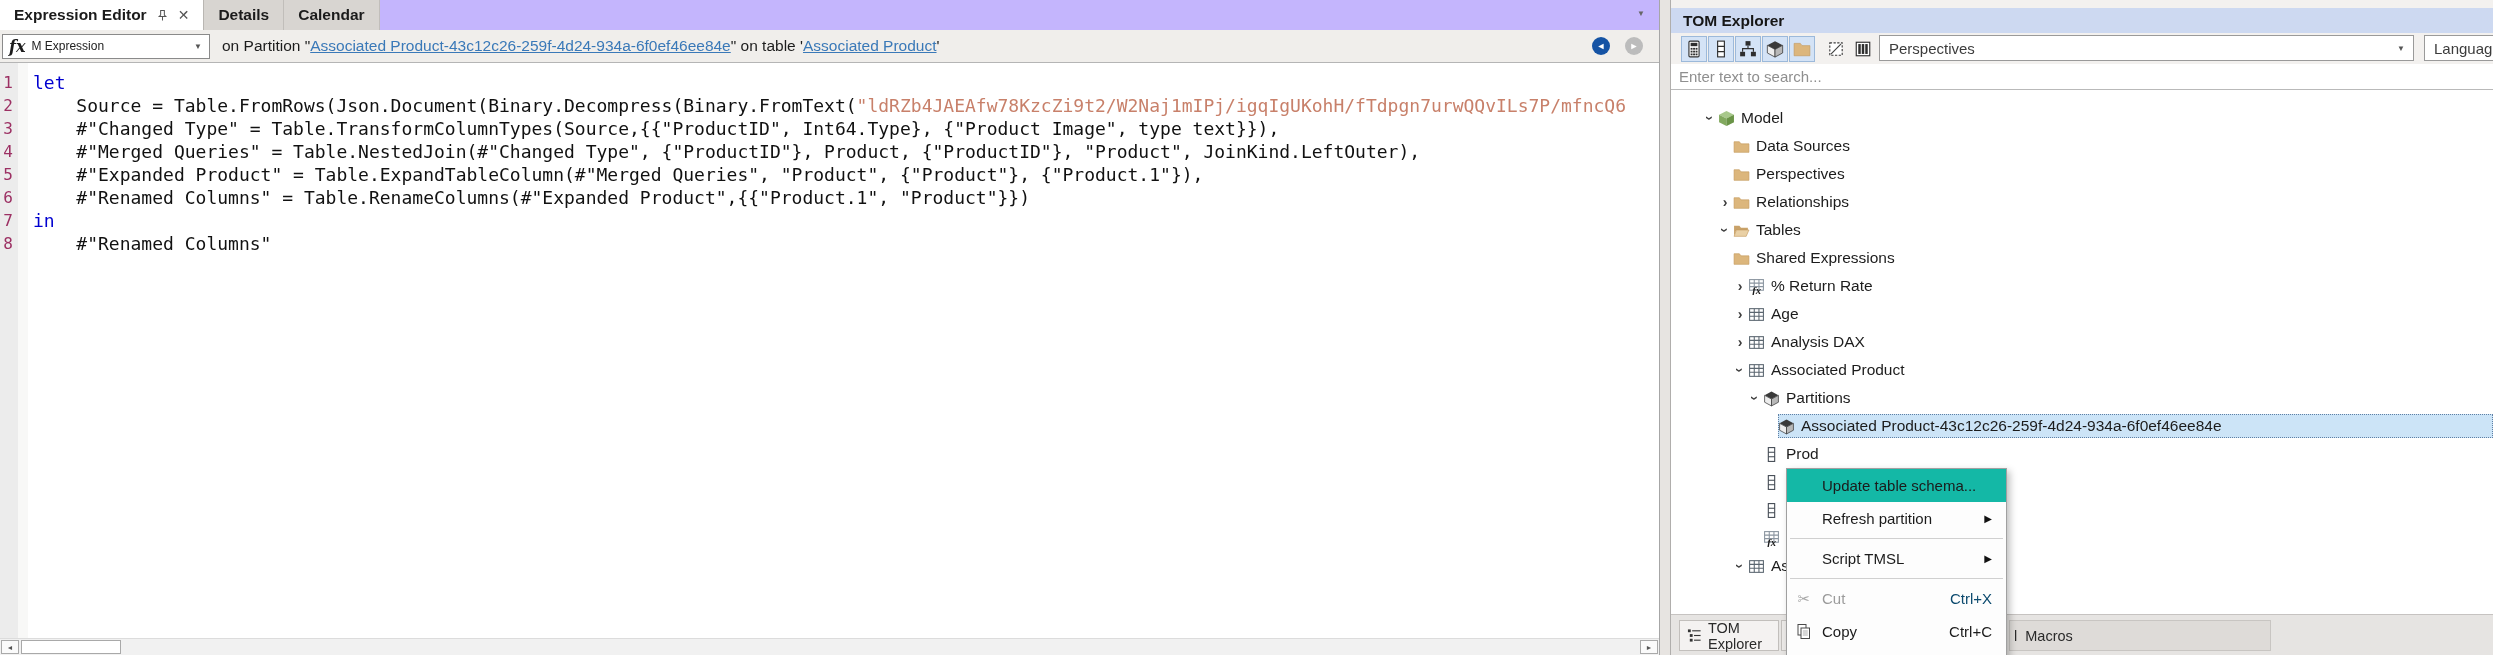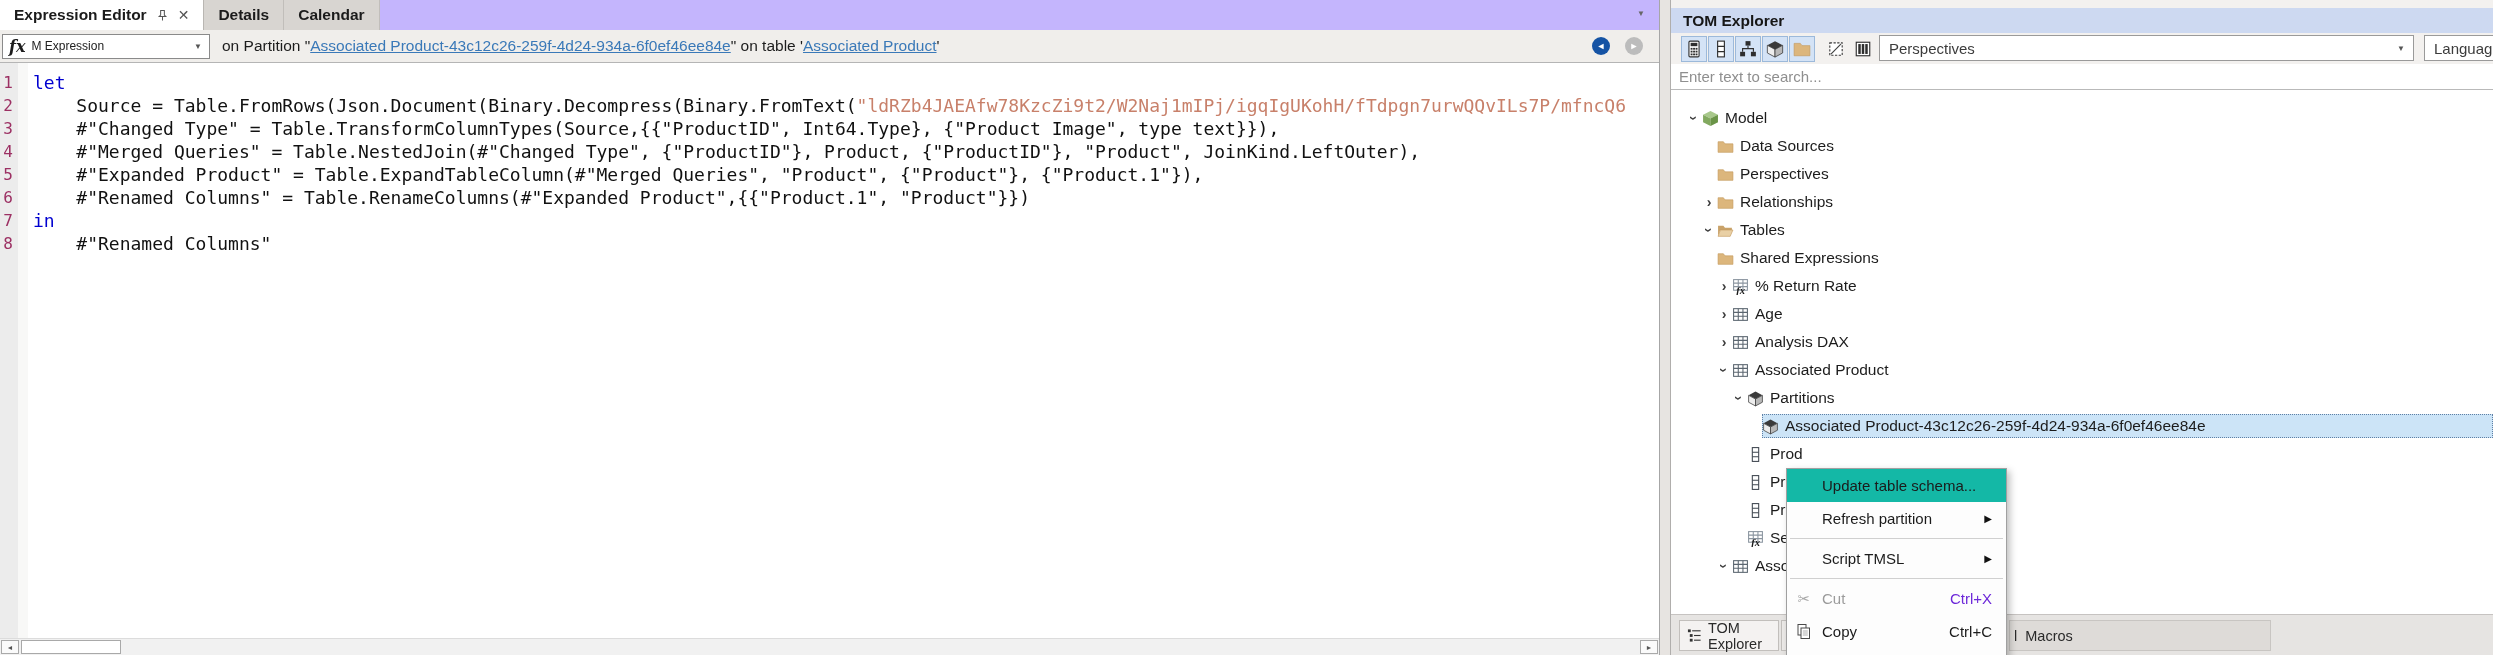--- a/index.html
+++ b/index.html
@@ -58,21 +58,21 @@
   .combo{height:26px;background:#fff;border:1px solid #9a9a9a;display:flex;align-items:center;font-size:15px;color:#3c3c3c;box-sizing:border-box;padding-left:9px;}
   .combo .dd{margin-left:auto;margin-right:8px;font-size:8px;color:#555;}
   .persp-combo{position:absolute;left:208px;top:2px;width:535px;}
   .lang-combo{position:absolute;left:753px;top:2px;width:130px;}
 
   .tom-search{position:absolute;left:0;top:64px;width:100%;height:26px;background:#fff;border-bottom:1px solid #b9b9b9;box-sizing:border-box;}
   .tom-search input{width:100%;height:100%;border:none;outline:none;font-size:15px;padding-left:8px;font-family:"Liberation Sans",sans-serif;color:#333;box-sizing:border-box;background:transparent;}
   .tom-search input::placeholder{color:#8f8f8f;}
 
   .tree{position:absolute;left:0;top:90px;bottom:41px;width:100%;padding-top:14px;box-sizing:border-box;}
-  .tree-row{display:flex;align-items:center;height:28px;font-size:15.5px;color:#1c1c1c;white-space:nowrap;}
+  .tree-row{display:flex;align-items:center;height:28px;font-size:15.5px;color:#1c1c1c;white-space:nowrap;padding-left:16px;}
   .tree-row .sp{flex:0 0 auto;}
   .exp{flex:0 0 16px;width:16px;text-align:center;color:#3d3d3d;font-size:14px;font-weight:600;line-height:1;}
   .exp.expanded{transform:rotate(90deg);}
   .ticon{flex:0 0 18px;width:18px;display:flex;align-items:center;margin-right:5px;}
   .selwrap{display:flex;align-items:center;flex:1;height:24px;background:#cce4f7;outline:1px dotted #5f80a5;outline-offset:-1px;}
 
   .tom-bottombar{position:absolute;left:0;bottom:0;width:100%;height:41px;background:#e6e4e2;border-top:1px solid #c6c3c1;box-sizing:border-box;z-index:10;}
   .btab{position:absolute;top:5px;height:31px;display:flex;align-items:center;font-size:14.5px;color:#2a2a2a;box-sizing:border-box;}
   .btab.tom{left:8px;width:100px;background:#f4f2f1;border:1px solid #c2bfbc;padding-left:7px;}
   .btab.tom .bicon{margin-right:6px;display:flex;}
@@ -82,21 +82,21 @@
 
   
   .cmenu{position:absolute;left:1786px;top:468px;width:221px;background:#fdfdfd;border:1px solid #a0a0a0;box-shadow:3px 3px 7px rgba(0,0,0,.25);z-index:60;box-sizing:border-box;padding-bottom:40px;}
   .mi{display:flex;align-items:center;height:33px;padding:0 14px 0 9px;font-size:15px;color:#1b1b1b;}
   .mi.hover{background:#14b8a6;}
   .mi.disabled{color:#9b9b9b;}
   .mi .micon{width:16px;flex:0 0 16px;display:flex;align-items:center;justify-content:center;}
   .mi .lbl{margin-left:10px;}
   .mi .short{margin-left:auto;}
   .mi .subarrow{margin-left:auto;font-size:10px;color:#111;}
-  .mi.disabled .short{color:#6d28d9;}
+  .mi.disabled .short{color:#0c4a6e;}
   .msep{height:1px;background:#d0d0d0;margin:3px 3px;}
   .scissors{font-family:"DejaVu Sans",sans-serif;font-size:15px;color:#a9a9a9;}
 </style>
 </head>
 <body>
 
 <div class="canvas">
 
   <div class="editor-pane">
     <div class="tabstrip">

